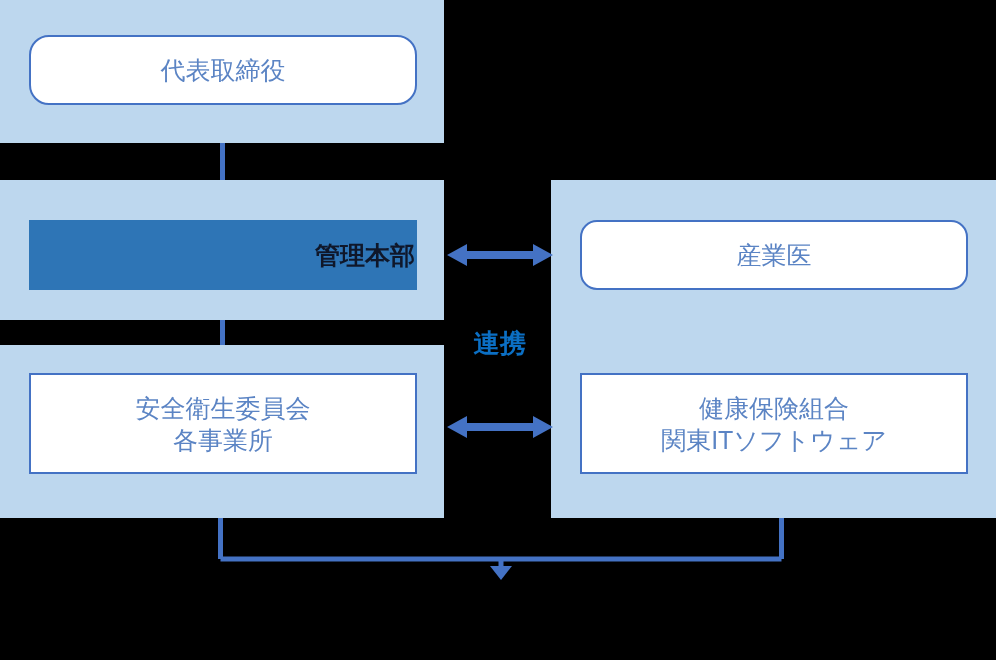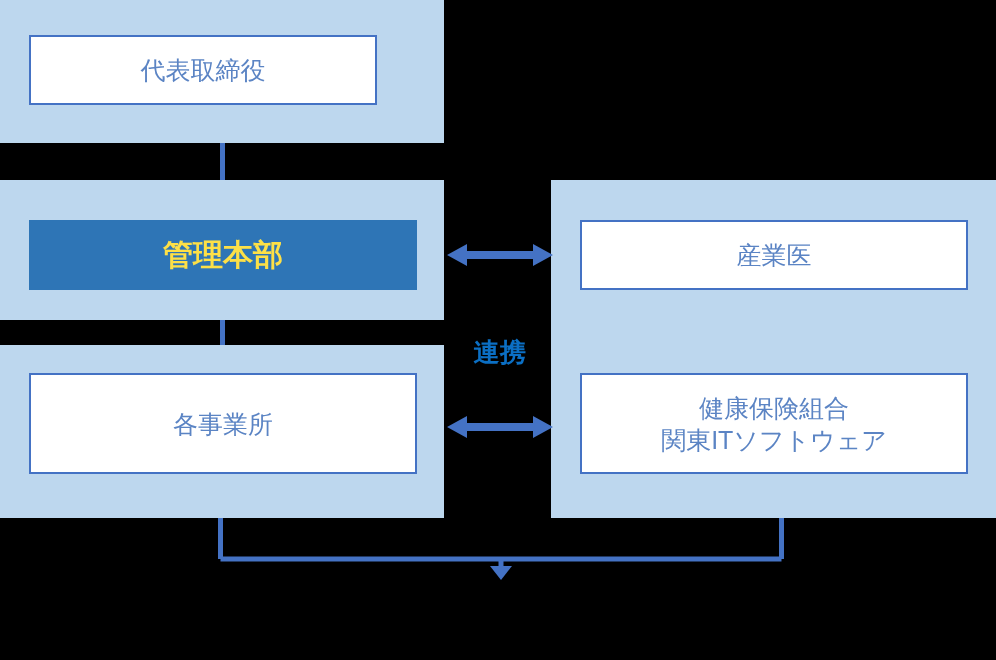--- a/index.html
+++ b/index.html
@@ -38,28 +38,29 @@
   .node-outline {
     background: #ffffff;
     border: 2px solid #4472c4;
     color: #5b84c4;
     font-size: 25px;
     font-weight: 400;
   }
   .node-filled {
     background: #2e75b6;
     border: 2px solid #2e75b6;
-    color: #fde047;
-    font-size: 30px;
+    color: #0f172a;
+    font-size: 25px;
     font-weight: 700;
+    justify-content: flex-end;
   }
 
-  .n-ceo      { left: 29px;  top: 35px;  width: 348px; height: 70px; }
+  .n-ceo      { left: 29px;  top: 35px;  width: 388px; height: 70px; border-radius: 20px; }
   .n-admin    { left: 29px;  top: 220px; width: 388px; height: 70px; }
-  .n-doctor   { left: 580px; top: 220px; width: 388px; height: 70px; }
+  .n-doctor   { left: 580px; top: 220px; width: 388px; height: 70px; border-radius: 17px; }
   .n-safety   { left: 29px;  top: 373px; width: 388px; height: 101px; }
   .n-kenpo    { left: 580px; top: 373px; width: 388px; height: 101px; }
   .n-employee { left: 2px;   top: 578px; width: 992px; height: 80px; }
 
   
   .vline {
     position: absolute;
     background: #4472c4;
     width: 5px;
   }
@@ -88,21 +89,20 @@
   .lien {
     position: absolute;
     left: 447px;
     top: 326px;
     width: 106px;
     text-align: center;
     color: #0b6fc4;
     font-size: 26px;
     font-weight: 700;
     letter-spacing: 0.5px;
-    margin-top: 9px;
   }
 </style>
 </head>
 <body>
 
 <div id="stage">
 
   <div class="panel panel-l1"></div>
   <div class="panel panel-l2"></div>
   <div class="panel panel-l3"></div>
@@ -133,20 +133,21 @@
   <div class="node node-filled n-admin">
     <span>管理本部</span>
   </div>
 
   <div class="node node-outline n-doctor">
     <span>産業医</span>
   </div>
 
   <div class="node node-outline n-safety">
     <div>
+      <div>安全衛生委員会</div>
       <div>各事業所</div>
     </div>
   </div>
 
   <div class="node node-outline n-kenpo">
     <div>
       <div>健康保険組合</div>
       <div>関東ITソフトウェア</div>
     </div>
   </div>

